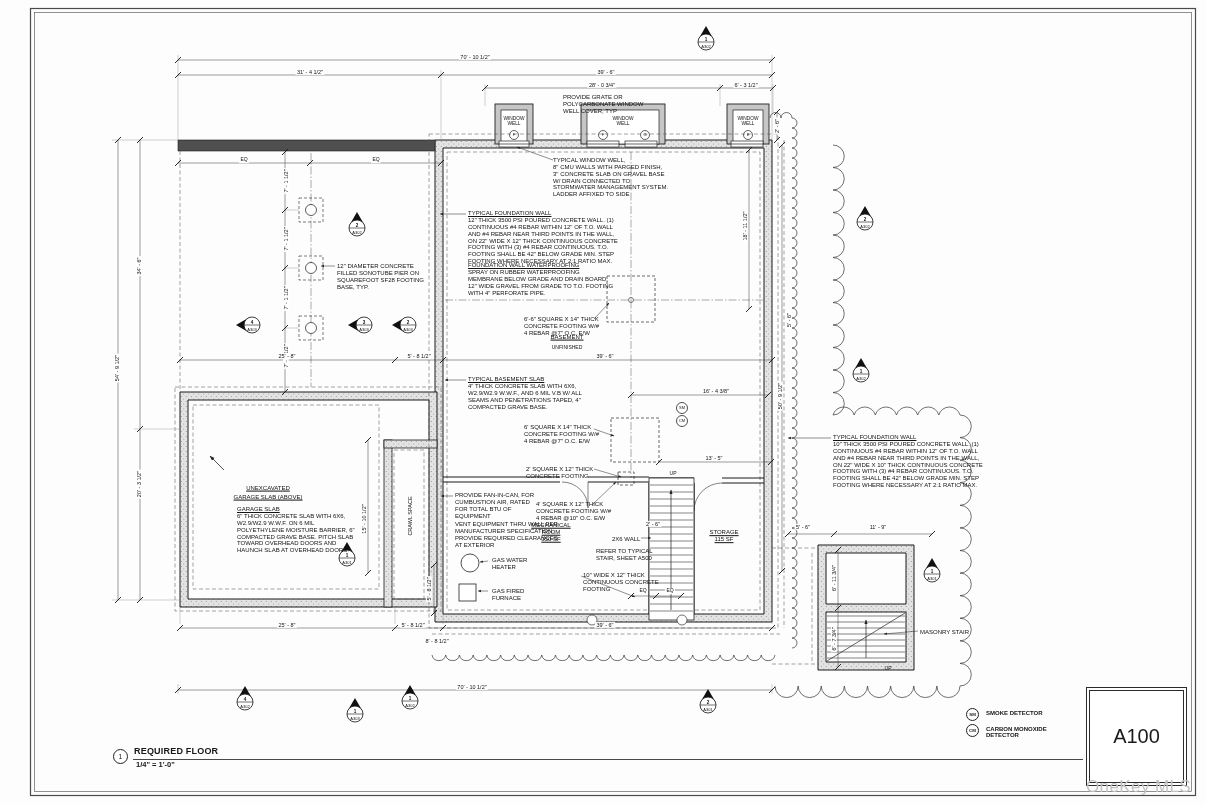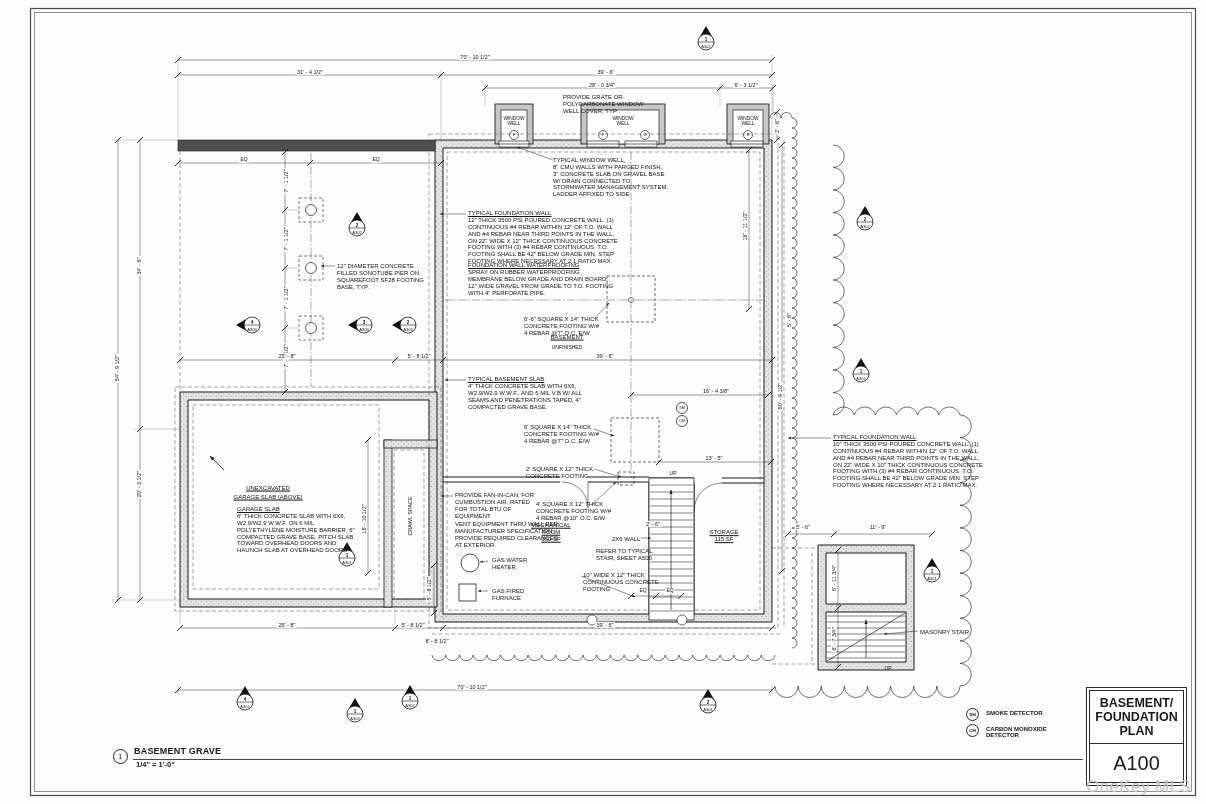--- a/index.html
+++ b/index.html
@@ -492,38 +492,35 @@
       <div class="lbl ctr" style="left: 888px; top: 669px; font-size: 5px; line-height: 5.7px; transform: translate(-50%, -50%);">UP</div>
       <div class="lbl ctr" style="left: 682px; top: 408px; font-size: 4px; line-height: 4.56px; transform: translate(-50%, -50%);">SM</div>
       <div class="lbl ctr" style="left: 682px; top: 421px; font-size: 4px; line-height: 4.56px; transform: translate(-50%, -50%);">CM</div>
       <div class="lbl ctr" style="left: 514px; top: 135px; font-size: 4px; line-height: 4.56px; transform: translate(-50%, -50%);">F</div>
       <div class="lbl ctr" style="left: 603px; top: 135px; font-size: 4px; line-height: 4.56px; transform: translate(-50%, -50%);">F</div>
       <div class="lbl ctr" style="left: 645px; top: 135px; font-size: 4px; line-height: 4.56px; transform: translate(-50%, -50%);">G</div>
       <div class="lbl ctr" style="left: 748px; top: 135px; font-size: 4px; line-height: 4.56px; transform: translate(-50%, -50%);">E</div>
     </div>
 
   <div class="vt-circle">1</div>
-  <div class="vt-name">BASEMENT GRAVE</div>
+  <div class="vt-name">REQUIRED FLOOR</div>
   <div class="vt-scale">1/4" = 1'-0"</div>
 
   <div class="legend">
     <div class="lgrow">
       <span class="lgc">SM</span>
       <span class="lgt">SMOKE DETECTOR</span>
     </div>
     <div class="lgrow">
       <span class="lgc">CM</span>
       <span class="lgt">CARBON MONOXIDE
 DETECTOR</span>
     </div>
   </div>
 
   <div class="tblock">
     <div class="tblock-inner">
-      <div class="tb-title">BASEMENT/
-FOUNDATION
-PLAN</div>
       <div class="tb-num">A100</div>
     </div>
   </div>
 
   <div class="wm">OneKey MLS</div>
 </div>
 
 </body></html>

